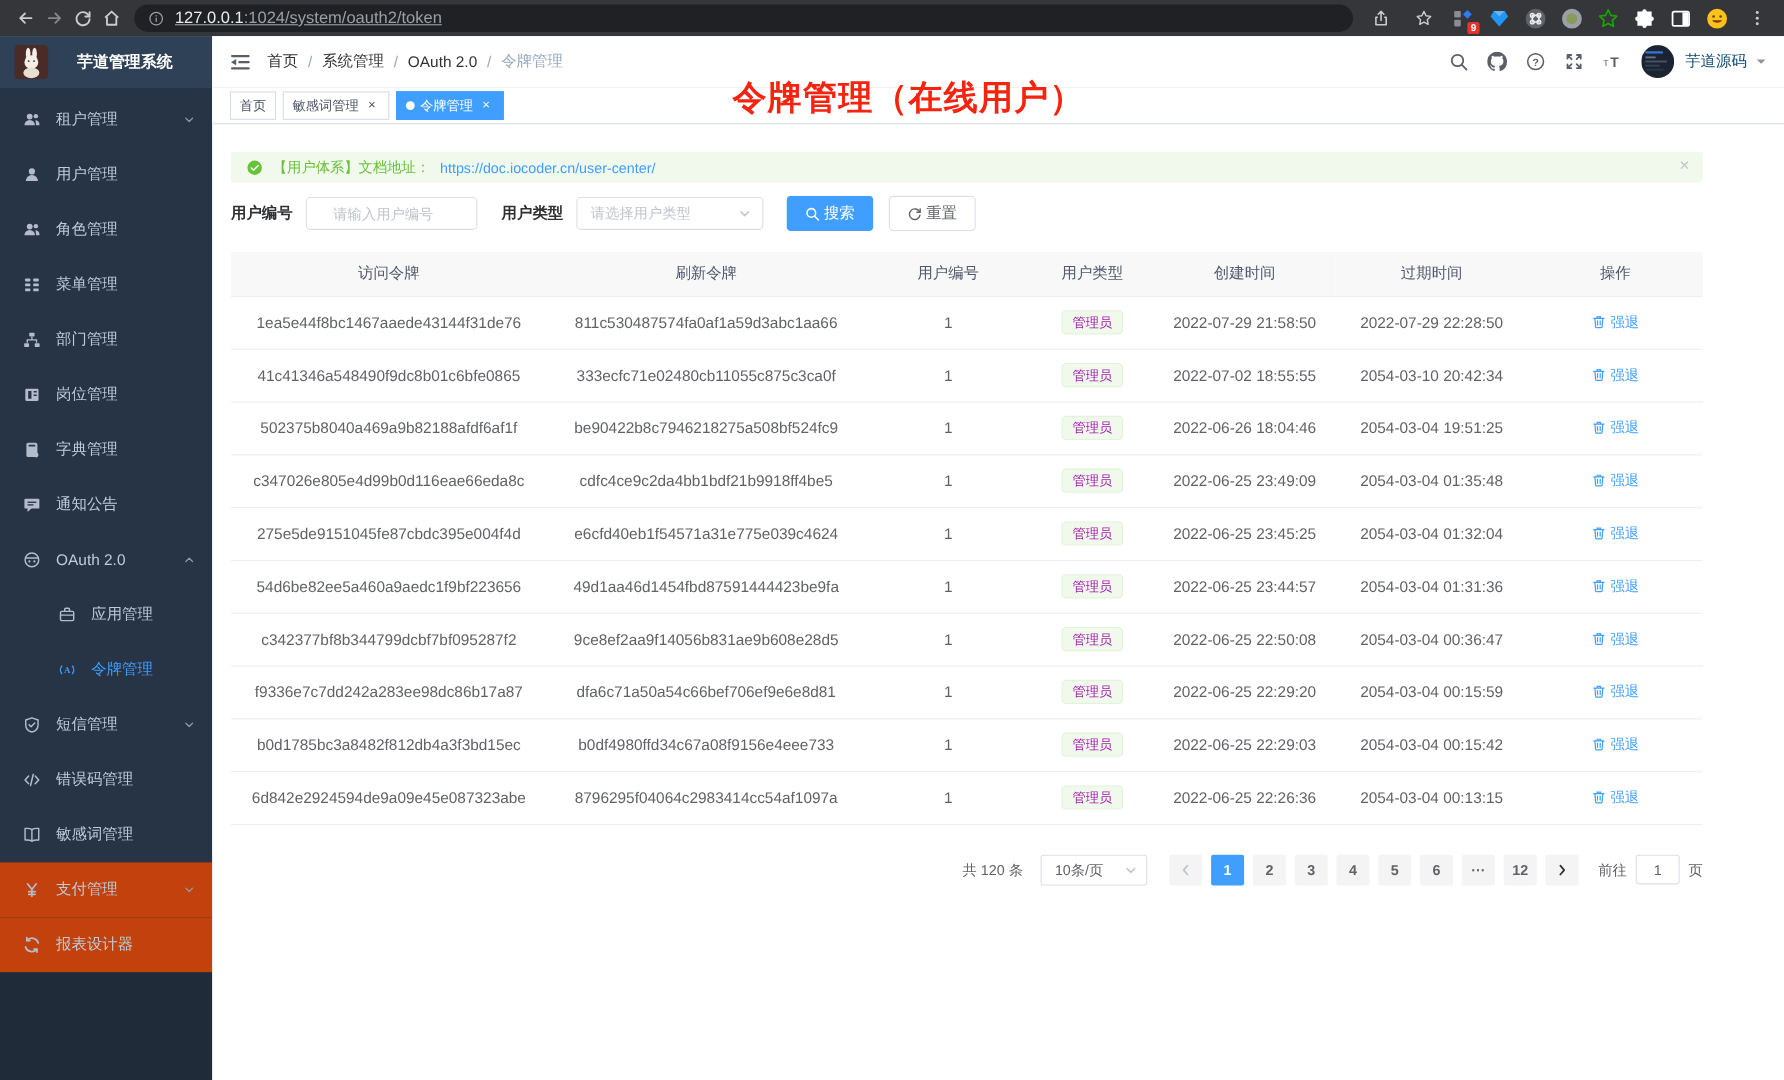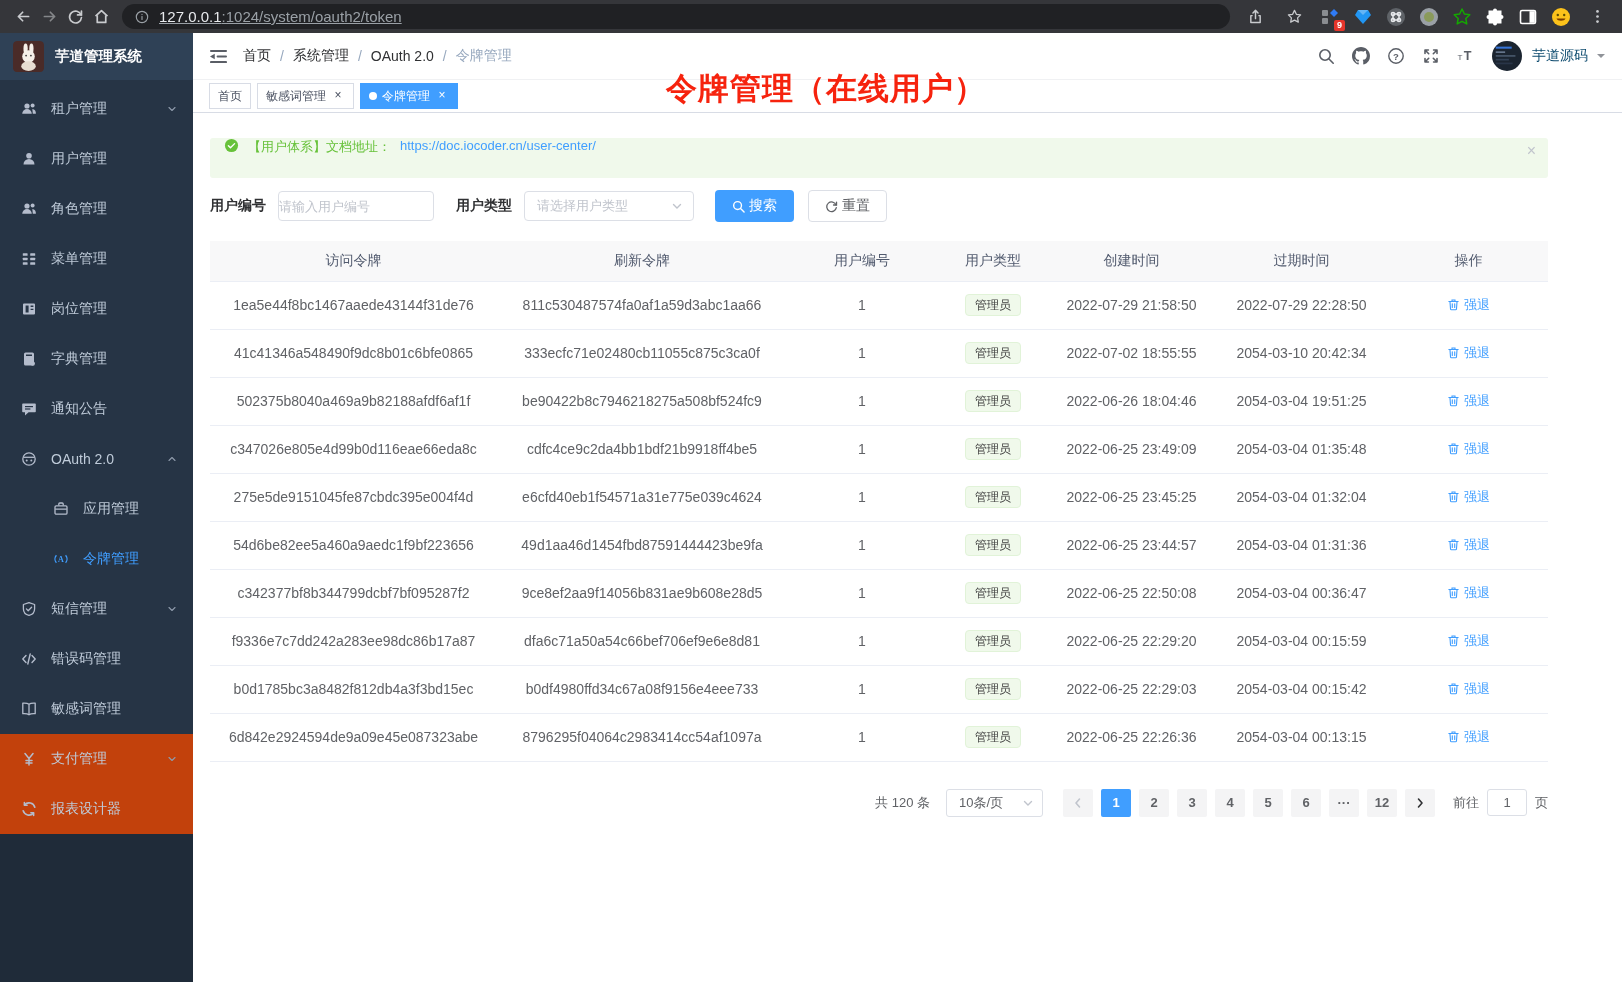--- a/index.html
+++ b/index.html
@@ -18,21 +18,21 @@
   .url { font-size:15px; color:#9aa0a6; white-space:nowrap; overflow:hidden;text-decoration:underline; }
   .url b { color:#e8eaed; font-weight:400; }
   .chrome-right { display:flex; align-items:center; gap:13px; padding:0 2px; flex-shrink:0; }
   .ext { position:relative; width:20px; height:20px; cursor:pointer; }
   .ext svg { width:20px; height:20px; }
   .ext .badge9 { position:absolute; right:-5px; bottom:-4px; background:#e5352b; color:#fff; font-size:9px; line-height:11px; padding:0 3px; border-radius:2px; font-weight:700; }
 
   
   .app { display:flex; height:949px; }
   .sidebar { width:193px; flex-shrink:0; background:#263445; display:flex; flex-direction:column; }
-  .logo { height:47px; background:#2f4156; display:flex; align-items:center; gap:11px; padding:0 13px; flex-shrink:0; }
+  .logo { height:47px; background:#2f4156; display:flex; align-items:center; gap:26px; padding:0 13px; flex-shrink:0; }
   .logo-avatar { width:31px; height:31px; border-radius:4px; overflow:hidden; flex-shrink:0; }
   .logo-avatar svg { width:31px; height:31px; }
   .logo-title { color:#fff; font-size:14.5px; font-weight:700; white-space:nowrap; }
   .menu { flex:1; display:flex; flex-direction:column; padding-top:4px; overflow:hidden; }
   .menu-item { height:50px; flex-shrink:0; display:flex; align-items:center; padding:0 15px 0 21px; color:#bfcbd9; font-size:14px; cursor:pointer; }
   .menu-item .mi-icon { width:16px; height:16px; margin-right:14px; color:#b4bccc; flex-shrink:0; }
   .menu-item .mi-icon svg { width:16px; height:16px; }
   .mi-label { flex:1; white-space:nowrap; }
   .mi-chev { color:#8f9bab; }
   .mi-chev svg { width:12px; height:12px; }
@@ -63,40 +63,40 @@
 
   
   .tabsbar { height:33px; flex-shrink:0; display:flex; align-items:center; gap:6px; padding:0 16px; background:#fff; border-bottom:1px solid #d8dce5; }
   .tab { height:26px; border:1px solid #d8dce5; background:#fff; color:#495060; font-size:12px; padding:0 8px; display:inline-flex; align-items:center; gap:5px; cursor:pointer; white-space:nowrap; }
   .tab.active { background:#409eff; border-color:#409eff; color:#fff; }
   .tab .dot { width:8px; height:8px; border-radius:50%; background:#fff; }
   .tab .x { font-size:12px; width:14px; height:14px; line-height:12px; text-align:center; border-radius:50%; }
 
   
   .content { padding:25px 0 0 17px; width:1355px; position:relative; }
-  .alert { height:40px; background:#f0f9eb; border-radius:3px; display:flex; padding:0 14px; gap:9px; font-size:13px; color:#67c23a; position:relative; }
+  .alert { height:28px; background:#f0f9eb; border-radius:3px; display:flex; align-items:center; padding:0 14px; gap:9px; font-size:13px; color:#67c23a; position:relative; }
   .alert .al-ic svg { width:15px; height:15px; }
   .alert-link { color:#409eff; text-decoration:none; cursor:pointer; }
   .alert-close { position:absolute; right:12px; top:5px; color:#c0c4cc; font-size:16px; cursor:pointer; line-height:1; }
 
   .filters { display:flex; align-items:center; margin-top:12px; font-size:14px; }
   .filters label { font-weight:700; color:#303133; margin-right:12px; white-space:nowrap; }
-  .inp { width:156px; height:30px; border:1px solid #dcdfe6; border-radius:4px; padding:0 0; font-size:13px; color:#606266; outline:none; margin-right:22px; font-family:inherit; }
+  .inp { width:156px; height:30px; border:1px solid #dcdfe6; border-radius:4px; padding:0 24px; font-size:13px; color:#606266; outline:none; margin-right:22px; font-family:inherit; }
   .inp::placeholder { color:#c0c4cc; }
   .sel { width:170px; height:30px; border:1px solid #dcdfe6; border-radius:4px; display:flex; align-items:center; justify-content:space-between; padding:0 10px 0 12px; color:#c0c4cc; font-size:13px; cursor:pointer; margin-right:11px; }
   .sel svg { width:12px; height:12px; color:#c0c4cc; }
   .btn { height:32px; border-radius:4px; font-size:14px; display:inline-flex; align-items:center; gap:4px; padding:0 16px; cursor:pointer; border:1px solid transparent; font-family:inherit; }
   .btn svg { width:13px; height:13px; }
   .btn.primary { background:#409eff; color:#fff; margin-left:10px; }
   .btn.plain { background:#fff; border-color:#dcdfe6; color:#606266; margin-left:14px; }
 
   table.tbl { width:1338px; border-collapse:collapse; table-layout:fixed; margin-top:19px; }
   .tbl th { background:#f8f8f9; height:40px; font-size:14px; color:#515a6e; font-weight:400; text-align:center; border-bottom:1px solid #ebeef5; }
   .tbl td { height:48px; font-size:14px; color:#606266; text-align:center; border-bottom:1px solid #ebeef5; white-space:nowrap; overflow:hidden; }
-  .badge { display:inline-block; background:#f0f9eb; border:1px solid #e1f3d8; color:#404040; font-size:12px; line-height:16px; padding:2px 9px; border-radius:4px; }
+  .badge { display:inline-block; background:#f0f9eb; border:1px solid #e1f3d8; color:#a21caf; font-size:12px; line-height:16px; padding:2px 9px; border-radius:4px; }
   .op { color:#409eff; font-size:13px; display:inline-flex; align-items:center; gap:4px; cursor:pointer; text-decoration:none; }
   .op svg { width:13px; height:13px; }
 
   .pager { width:1338px; display:flex; align-items:center; justify-content:flex-end; margin-top:27px; font-size:13px; color:#606266; }
   .pg-total { margin-right:16px; }
   .pg-size { width:97px; height:28px; border:1px solid #dcdfe6; border-radius:3px; display:flex; align-items:center; justify-content:space-between; padding:0 8px 0 12px; cursor:pointer; margin-right:20px; color:#606266; }
   .pg-size svg { width:12px; height:12px; color:#c0c4cc; }
   .pg-btn { min-width:30px; height:28px; background:#f4f4f5; border-radius:2px; display:inline-flex; align-items:center; justify-content:center; font-weight:700; color:#606266; cursor:pointer; padding:0 4px; flex-shrink:0; }
   .pg-btn svg { width:12px; height:12px; }
   .pg-btn.prev { color:#c0c4cc; margin-right:8px; }
@@ -283,20 +283,31 @@
               <rect x="9.2" y="6.7" width="5" height="2.6" rx=".6"></rect>
               <rect x="1.8" y="11.2" width="4.8" height="2.6" rx=".6"></rect>
               <rect x="9.2" y="11.2" width="5" height="2.6" rx=".6"></rect>
             </svg>
           </span>
           <span class="mi-label">菜单管理</span>
         </div>
         <div class="menu-item">
           <span class="mi-icon">
             <svg viewBox="0 0 16 16" fill="currentColor">
+              <rect x="5.6" y="1.5" width="4.8" height="3.4" rx=".6"></rect>
+              <rect x="1" y="11" width="4.4" height="3.4" rx=".6"></rect>
+              <rect x="10.6" y="11" width="4.4" height="3.4" rx=".6"></rect>
+              <path d="M7.4 4.9h1.2v2.4h4.2v3.2h-1.2V8.5H4.4v2H3.2V7.3h4.2z"></path>
+            </svg>
+          </span>
+          <span class="mi-label">部门管理</span>
+        </div>
+        <div class="menu-item">
+          <span class="mi-icon">
+            <svg viewBox="0 0 16 16" fill="currentColor">
               <path d="M3 2.5h10a1 1 0 0 1 1 1v9a1 1 0 0 1-1 1H3a1 1 0 0 1-1-1v-9a1 1 0 0 1 1-1zm1.6 2v7h3v-7zm5 1.4h2.8V4.5H9.6zm0 3.2h2.8V7.7H9.6z"></path>
             </svg>
           </span>
           <span class="mi-label">岗位管理</span>
         </div>
         <div class="menu-item">
           <span class="mi-icon">
             <svg viewBox="0 0 16 16" fill="currentColor">
               <path d="M4.5 1.5h7A1.5 1.5 0 0 1 13 3v10a1.5 1.5 0 0 1-1.5 1.5h-7A1.5 1.5 0 0 1 3 13V3a1.5 1.5 0 0 1 1.5-1.5zM5 3.4V5h6V3.4z"></path>
               <circle cx="11.8" cy="12.6" r="2.2"></circle>

